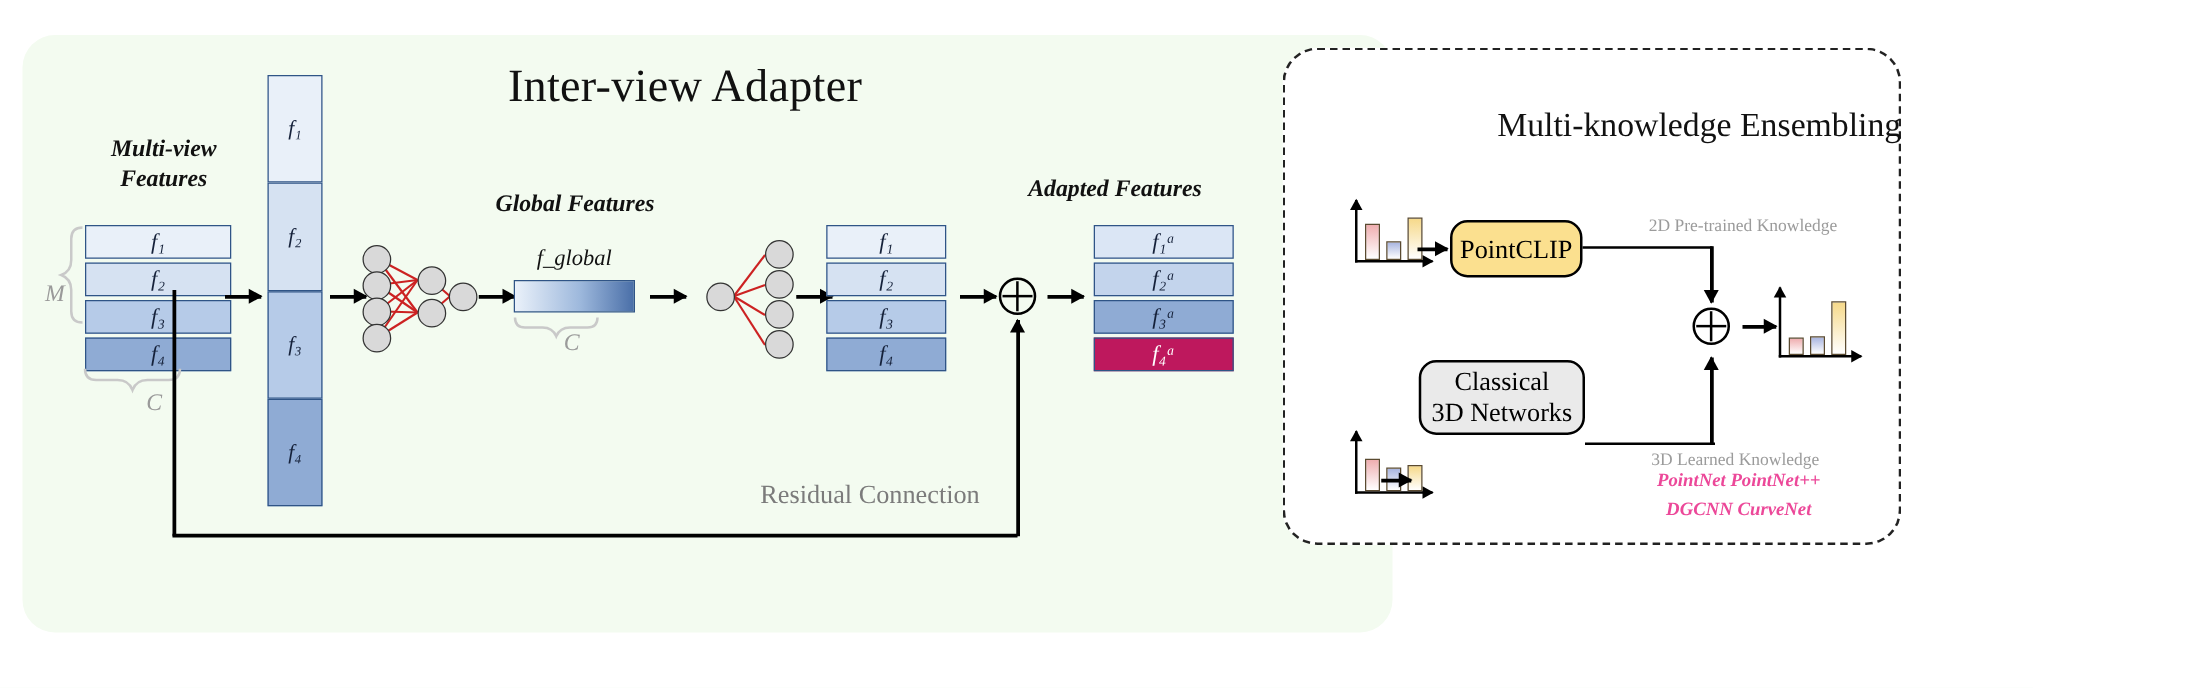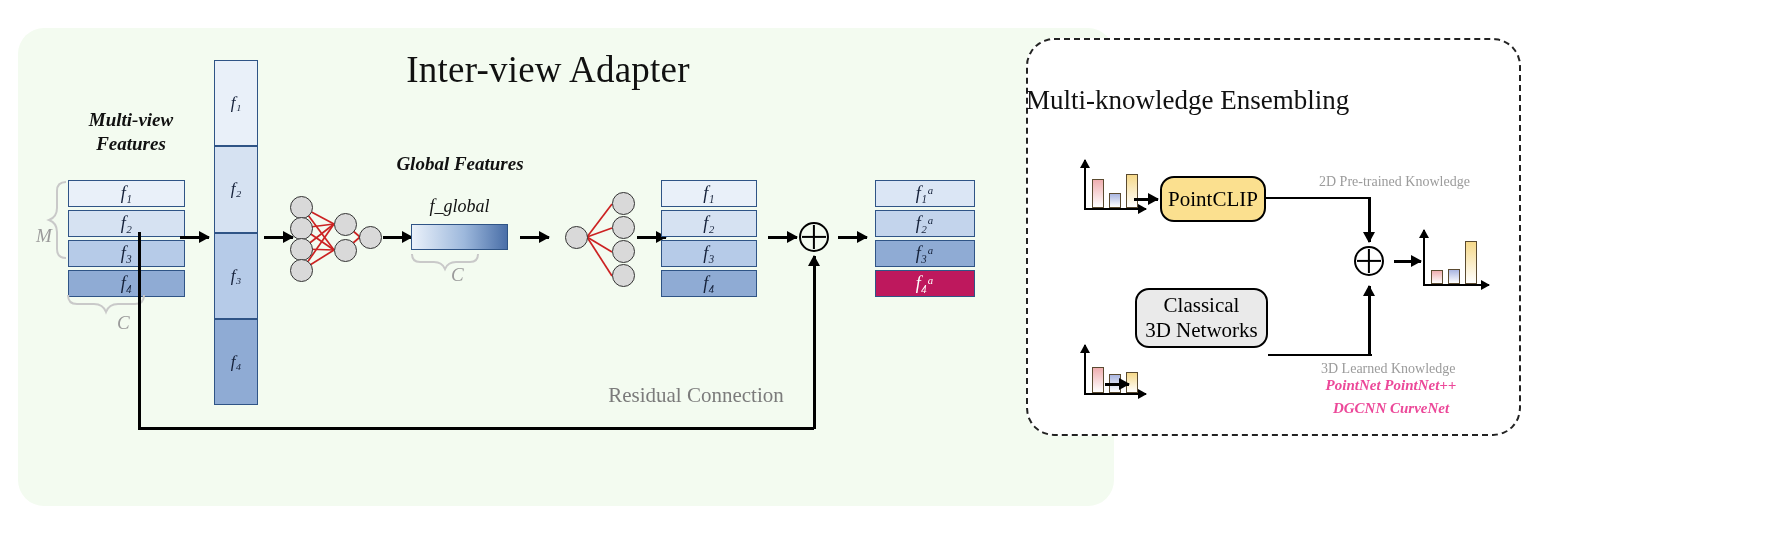--- a/index.html
+++ b/index.html
@@ -91,21 +91,21 @@
     position:absolute;left:586px;top:383px;width:220px;text-align:center;
     font-size:21px;color:#7b7b7b;
   }
 
   
   #right-panel{
     position:absolute;left:1026px;top:38px;width:495px;height:398px;
     border:2px dashed #222;border-radius:28px;box-sizing:border-box;background:#fff;
   }
   #panel-title-right{
-    position:absolute;left:1026px;top:85px;width:495px;text-align:left;
+    position:absolute;left:1026px;top:85px;width:495px;text-align:right;
     font-size:27px;color:#111;
   }
 
   .rbox{
     position:absolute;border:2.2px solid #000;border-radius:14px;box-sizing:border-box;
     display:flex;align-items:center;justify-content:center;text-align:center;
     font-size:21px;color:#000;line-height:1.18;
   }
   #pointclip-box{left:1160px;top:176px;width:106px;height:46px;background:#fbe08f;}
   #classical-box{left:1135px;top:288px;width:133px;height:60px;background:#eaeaea;}
@@ -257,22 +257,23 @@
         <span>f₄</span>
       </div>
     </div>
 
   <div class="arrow" style="left:768px;top:236px;width:29px;"></div>
 
   <div class="oplus" style="left:799px;top:222px;"></div>
 
   <div class="arrow" style="left:838px;top:236px;width:29px;"></div>
 
-
-  <div class="fstack" id="ad-stack" style="left:875px;top:180px;width:100px;">
+  <div class="caption" style="left:792px;top:140px;width:200px;">Adapted Features</div>
+
+  <div class="fstack" id="ad-stack" style="left:875px;top:180px;width:112px;">
       <div class="frow" style="background: rgb(219, 230, 245);">
         <span>f₁ᵃ</span>
       </div>
       <div class="frow" style="background: rgb(195, 212, 236); text-align: center;">
         <span>f₂ᵃ</span>
       </div>
       <div class="frow" style="background: rgb(143, 171, 212);">
         <span>f₃ᵃ</span>
       </div>
       <div class="frow white" style="background: #be185d;">

